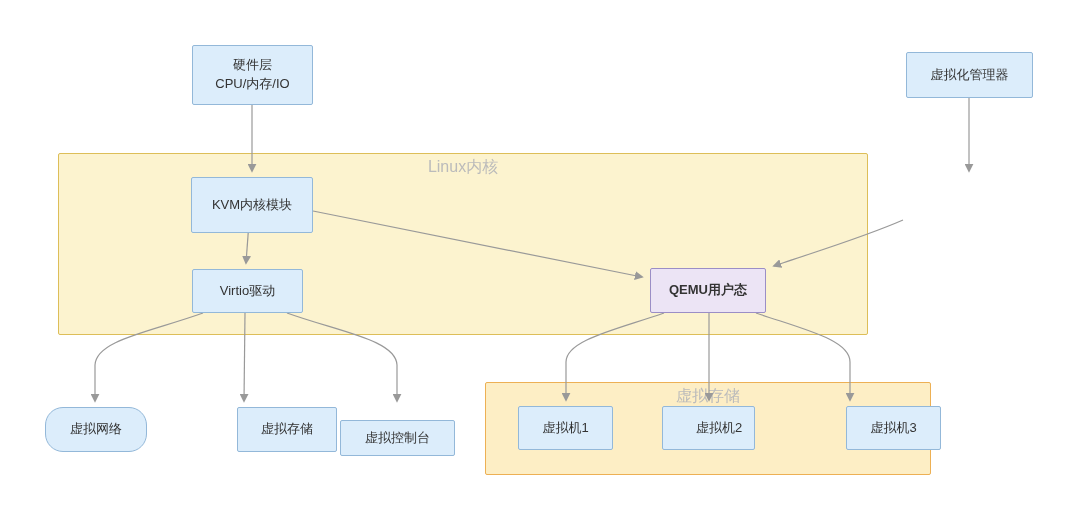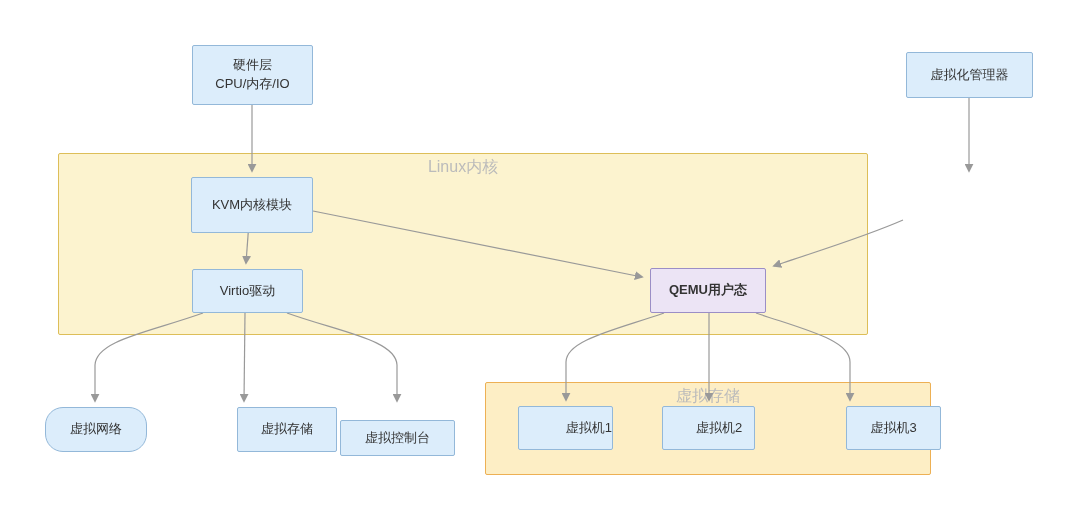--- a/index.html
+++ b/index.html
@@ -107,21 +107,21 @@
   </div>
 
   <div class="node blue" style="left:193px; top:407px; width:100px; height:45px;margin-left:44px;">
     <span>虚拟存储</span>
   </div>
 
   <div class="node blue" style="left:340px; top:407px; width:115px; height:36px;margin-top:13px;">
     <span>虚拟控制台</span>
   </div>
 
-  <div class="node blue" style="left:518px; top:406px; width:95px; height:44px;justify-content:flex-end;">
+  <div class="node blue" style="left:518px; top:406px; width:95px; height:44px;">
     <span>虚拟机1</span>
   </div>
 
   <div class="node blue" style="left:662px; top:406px; width:93px; height:44px;padding-left:21px;">
     <span>虚拟机2</span>
   </div>
 
   <div class="node blue" style="left:802px; top:406px; width:95px; height:44px;margin-left:44px;">
     <span>虚拟机3</span>
   </div>

